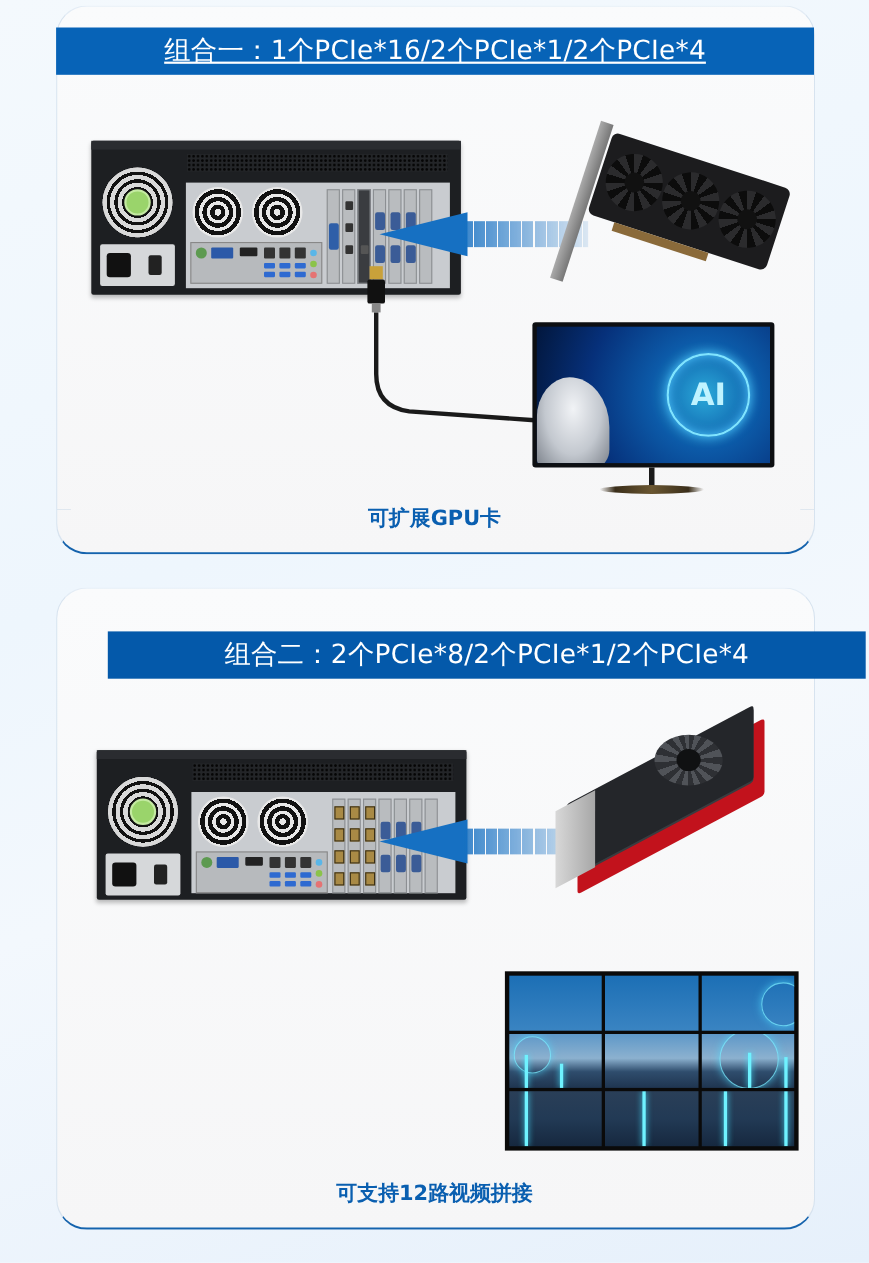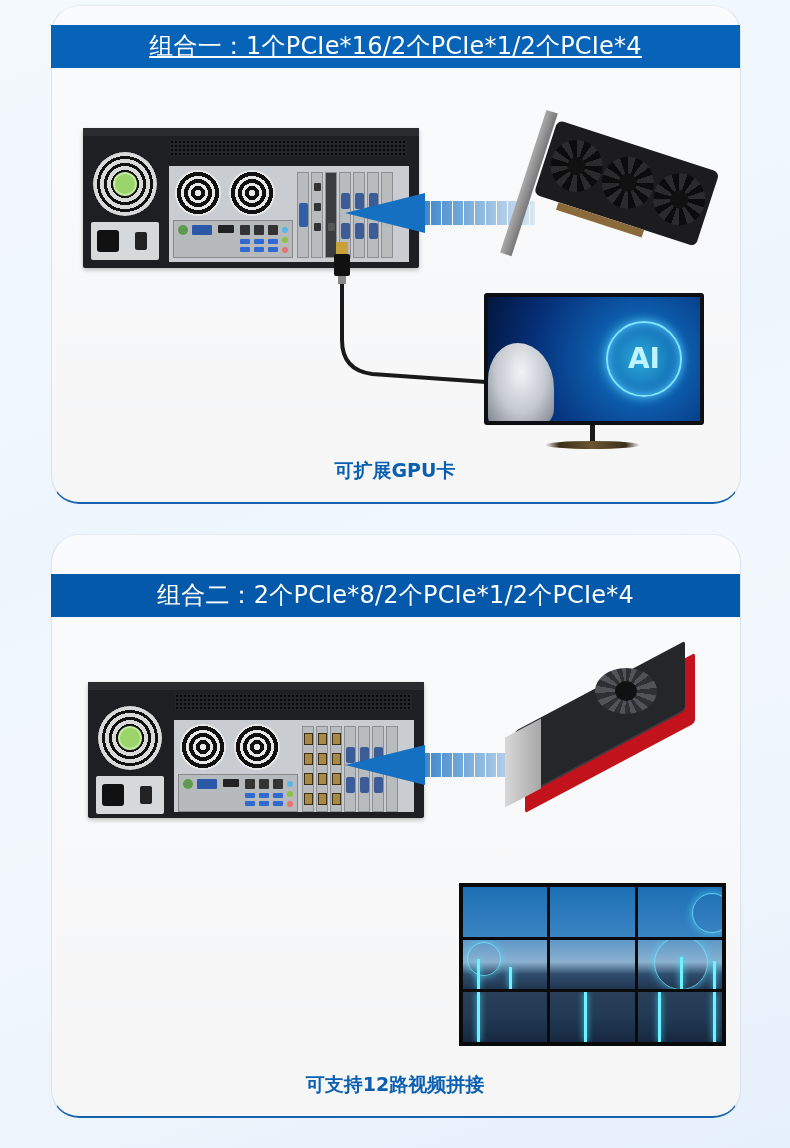--- a/index.html
+++ b/index.html
@@ -234,21 +234,21 @@
     <div class="ring"></div>
     <div class="ai">AI</div>
   </div>
 </div>
 <div class="stand-neck"></div>
 <div class="stand-base"></div>
 
 <div class="caption" style="top:458px;">可扩展GPU卡</div>
 
 <div class="card" id="card2"></div>
-<div class="banner" id="banner2" style="top:574px;">组合二：2个PCIe*8/2个PCIe*1/2个PCIe*4</div>
+<div class="banner" id="banner2" style="top:574px;margin-left:47px;">组合二：2个PCIe*8/2个PCIe*1/2个PCIe*4</div>
 
 <div class="chassis" style="left:88px; top:682px; height:136px;">
   <div class="topbar"></div>
   <div class="vent"></div>
   <div class="psu-fan"></div>
   <div class="psu-plate">
     <div class="psu-plug"></div>
     <div class="psu-switch"></div>
   </div>
   <div class="io-panel" style="height:92px;">

